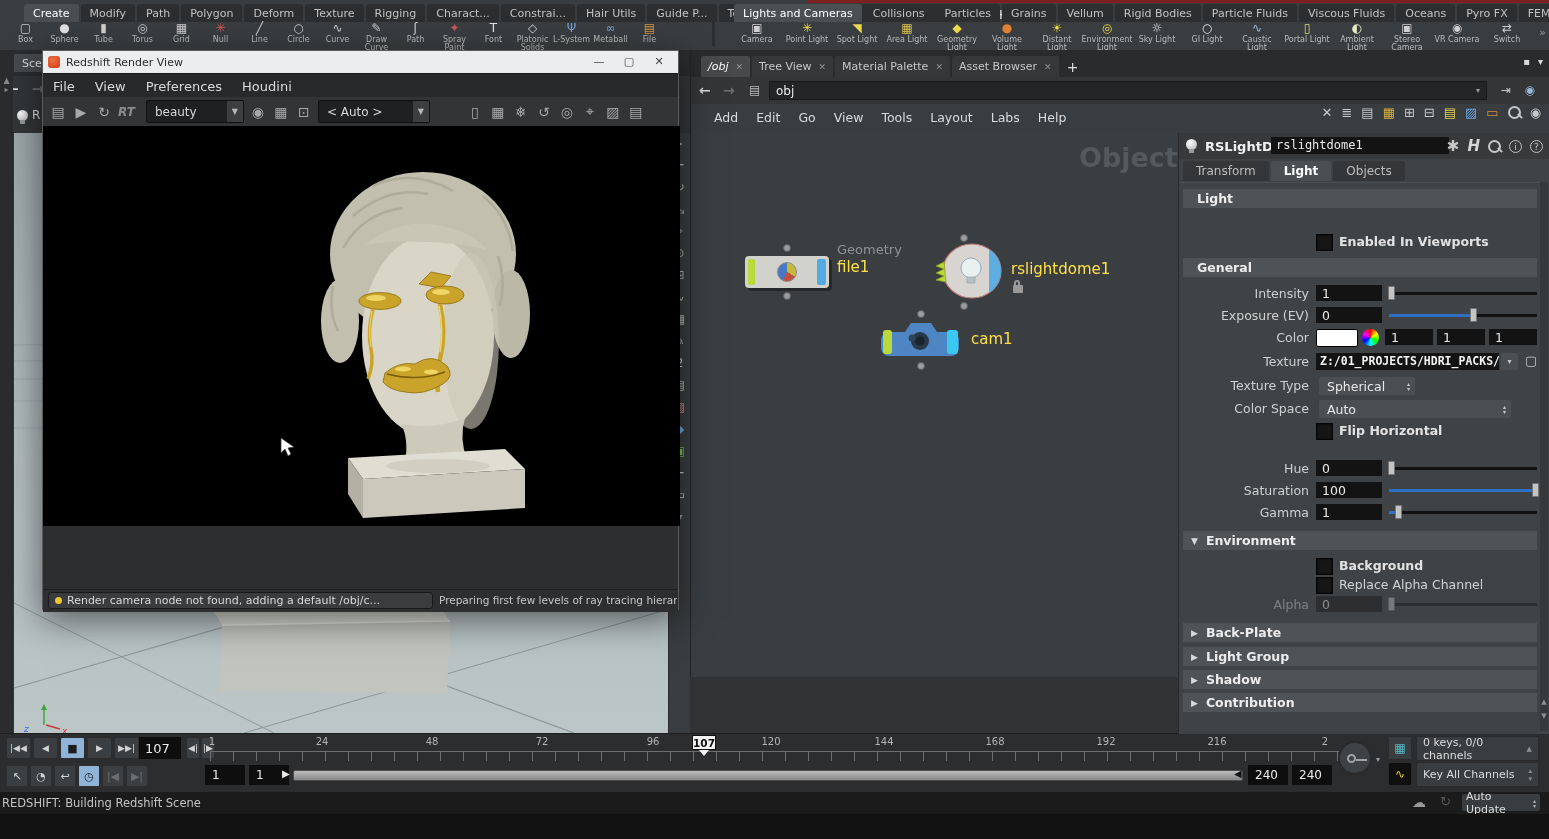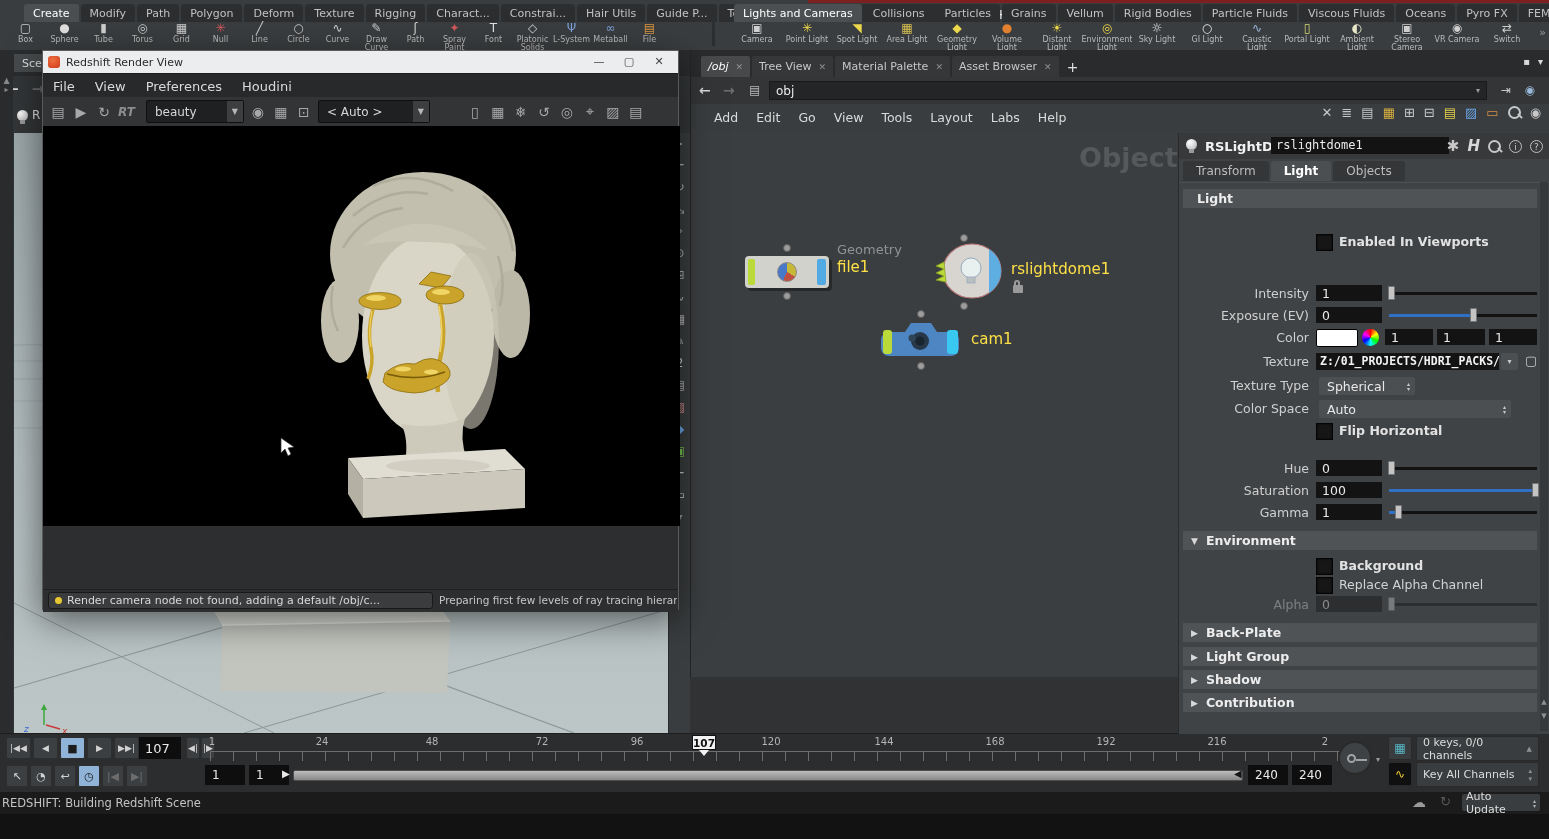--- a/index.html
+++ b/index.html
@@ -761,20 +761,23 @@
 
       <div class="pbar" style="top:6px;" data-name="section-light">
         <span>Light</span>
       </div>
 
       <div class="prow" style="top:50px;">
         <span class="cb" data-name="enabled-in-viewports-checkbox"></span>
         <span class="cblabel" data-name="enabled-in-viewports-label">Enabled In Viewports</span>
       </div>
 
+      <div class="pbar" style="top:75px;" data-name="section-general">
+        <span>General</span>
+      </div>
 
       <div class="prow" style="top:102px;">
         <span class="plabel" data-name="intensity-label">Intensity</span>
         <span class="pfield" data-name="intensity-field">1</span>
         <span class="pslider" data-name="intensity-slider">
             <span class="track"></span>
             <span class="handle" style="left:2px;"></span>
           </span>
       </div>
       <div class="prow" style="top:124px;">
@@ -928,21 +931,21 @@
     <div class="ruler-ticks" data-name="timeline-ticks"></div>
 
       <span class="tick-label" data-name="timeline-tick-label" style="left: 212px;">1</span>
 
       <span class="tick-label" data-name="timeline-tick-label" style="left: 322px;">24</span>
 
       <span class="tick-label" data-name="timeline-tick-label" style="left: 432px;">48</span>
 
       <span class="tick-label" data-name="timeline-tick-label" style="left: 542px;">72</span>
 
-      <span class="tick-label" data-name="timeline-tick-label" style="left: 637px;">96</span>
+      <span class="tick-label" data-name="timeline-tick-label" style="left: 653px;">96</span>
 
       <span class="tick-label" data-name="timeline-tick-label" style="left: 771px;">120</span>
 
       <span class="tick-label" data-name="timeline-tick-label" style="left: 884px;">144</span>
 
       <span class="tick-label" data-name="timeline-tick-label" style="left: 995px;">168</span>
 
       <span class="tick-label" data-name="timeline-tick-label" style="left: 1106px;">192</span>
 
       <span class="tick-label" data-name="timeline-tick-label" style="left: 1217px;">216</span>

